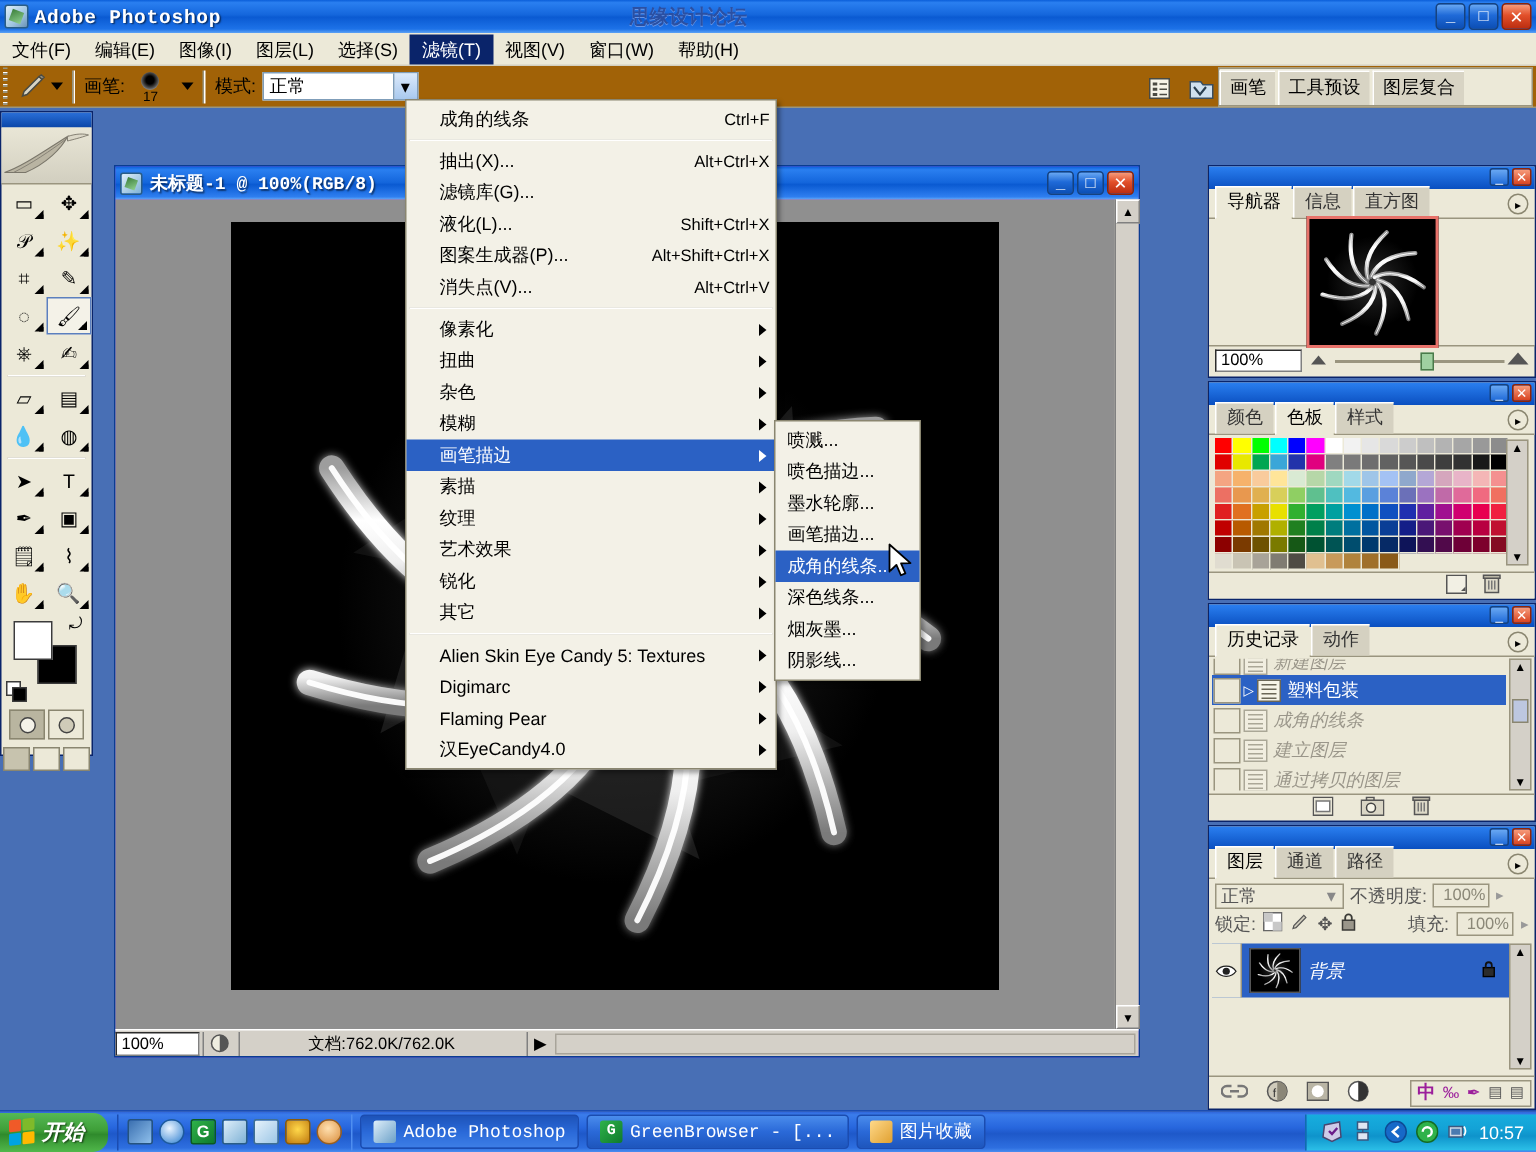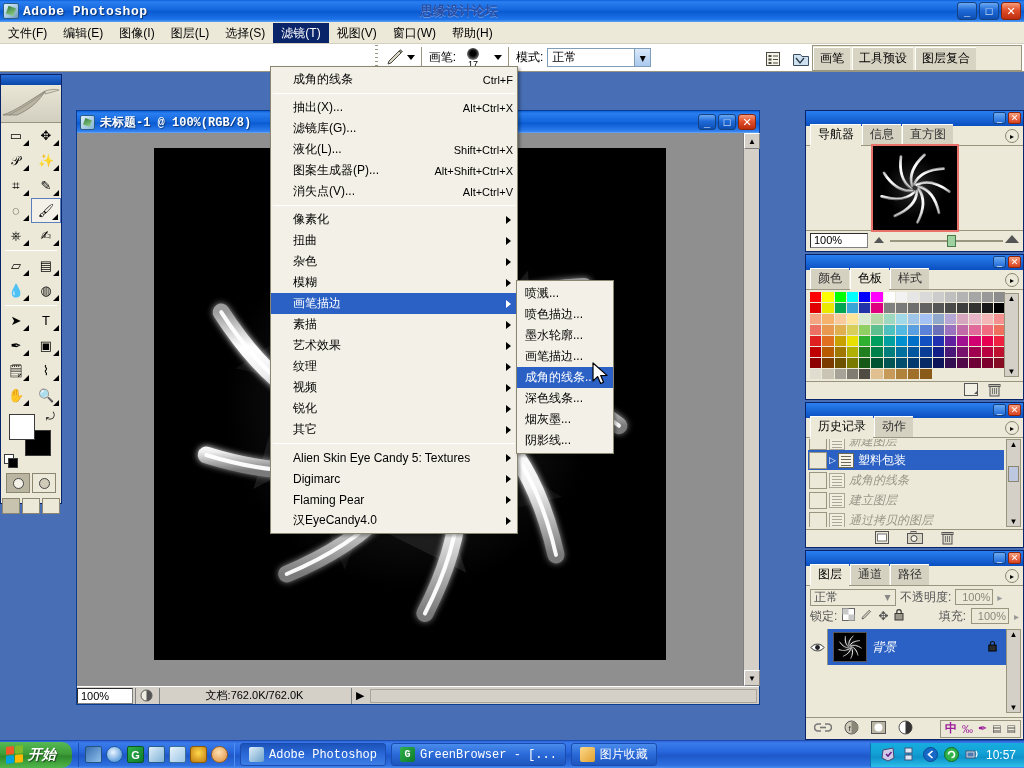--- a/index.html
+++ b/index.html
@@ -62,23 +62,23 @@
     border-bottom: 1px solid #d4d0c0;
   }
   .menubar .mi {
     padding: 2px 8px; font-size: 12px; color: #000; line-height: 16px; white-space: nowrap;
   }
   .menubar .mi.active { background: #0a246a; color: #fff; }
 
   
   .optionsbar {
     position: absolute; left: 0; top: 22px; width: 1024px; height: 28px;
-    background: #ffffff;
+    background: #a16207;
     border-bottom: 1px solid #9a957f;
-    display: flex; align-items: center; justify-content: center;
+    display: flex; align-items: center;
   }
   .grip { width: 7px; height: 26px; margin-right:3px;
     background-image: repeating-linear-gradient(to bottom, #ffffff 0 1px, #9a957f 1px 2px, transparent 2px 4px);
     background-size: 3px 4px; background-position: 2px 3px; background-repeat: repeat-y; }
   .opt-sep { width: 2px; height: 22px; margin: 0 6px; border-left: 1px solid #9a957f; border-right: 1px solid #fff; }
   .opt-label { font-size: 12px; color: #000; margin-right: 4px; }
   .brush-swatch { width: 26px; height: 24px; position: relative; }
   .brush-swatch .dot {
     position: absolute; left: 7px; top: 2px; width: 12px; height: 12px; border-radius: 50%;
     background: radial-gradient(circle at 50% 45%, #000 30%, #555 60%, #bbb 85%, #ece9d8 100%);
@@ -1042,29 +1042,25 @@
         </div>
         <div class="m-item sel">
           <span>画笔描边</span>
           <span class="sub-arrow"></span>
         </div>
         <div class="m-item">
           <span>素描</span>
           <span class="sub-arrow"></span>
         </div>
         <div class="m-item">
+          <span>纹理</span>
+          <span class="sub-arrow"></span>
+        </div>
+        <div class="m-item">
           <span>艺术效果</span>
-          <span class="sub-arrow"></span>
-        </div>
-        <div class="m-item">
-          <span>纹理</span>
-          <span class="sub-arrow"></span>
-        </div>
-        <div class="m-item">
-          <span>视频</span>
           <span class="sub-arrow"></span>
         </div>
         <div class="m-item">
           <span>锐化</span>
           <span class="sub-arrow"></span>
         </div>
         <div class="m-item">
           <span>其它</span>
           <span class="sub-arrow"></span>
         </div>

